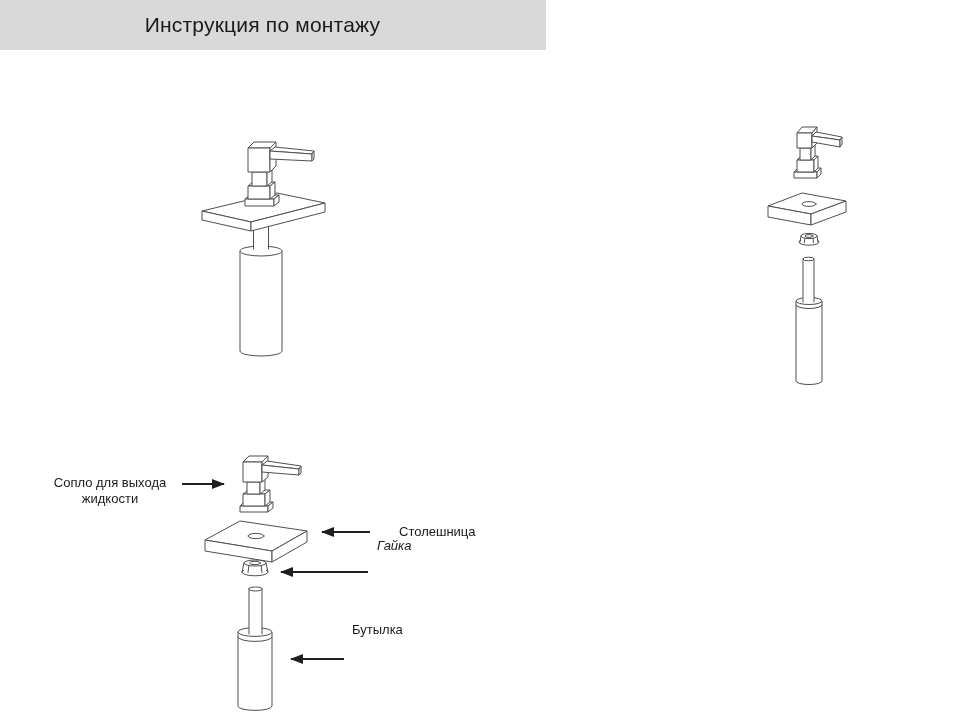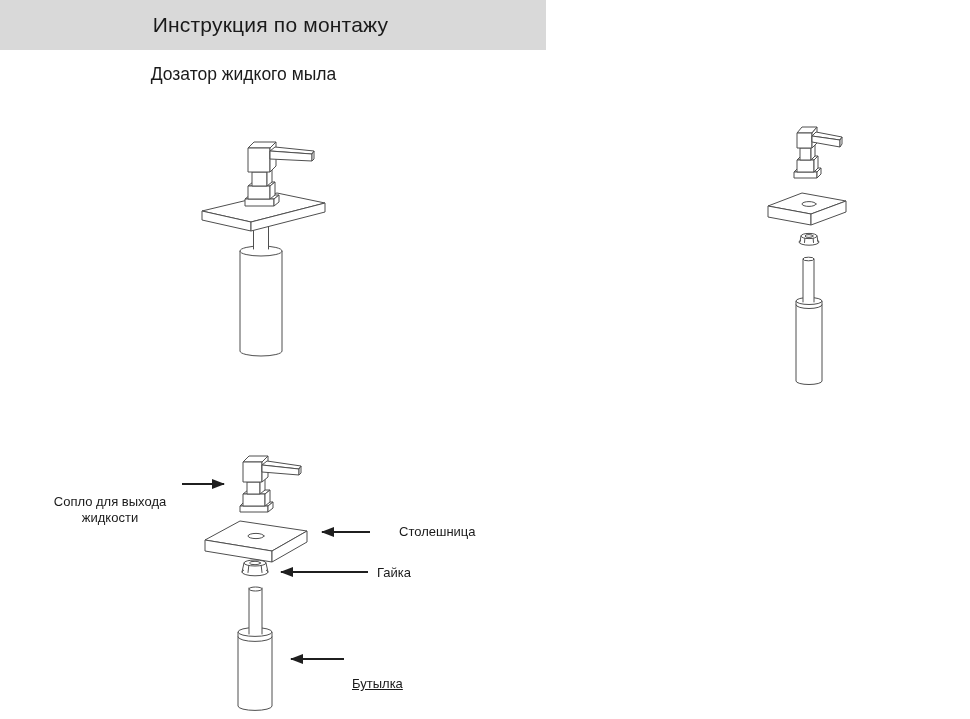--- a/index.html
+++ b/index.html
@@ -16,54 +16,53 @@
     font-family:"Liberation Sans", sans-serif;
     color:var(--text);
     position:relative;
   }
   .page{position:absolute;inset:0;width:970px;height:719px;}
   .hbar{
     position:absolute;left:0;top:0;width:546px;height:50px;
     background:var(--header-bg);
   }
   .hbar .title{
-    position:absolute;left:16px;top:0;width:509px;height:50px;
+    position:absolute;left:8px;top:0;width:509px;height:50px;
     display:flex;align-items:center;justify-content:center;
     font-size:21px;letter-spacing:.2px;color:var(--text);
   }
   .subtitle{
     position:absolute;left:0;top:62px;width:487px;
     text-align:center;font-size:17.5px;line-height:24px;color:var(--text);
   }
   .note{
     position:absolute;left:678px;top:45px;width:292px;
     font-size:13px;line-height:19.5px;color:var(--text);
   }
   .diagram-svg{position:absolute;left:0;top:0;}
   .lbl{
     position:absolute;font-size:13px;line-height:16px;color:var(--text);
     white-space:nowrap;
   }
-  .lbl.center{white-space:normal;text-align:center;margin-top:19px;}
+  .lbl.center{white-space:normal;text-align:center;}
   svg .ln{stroke:var(--line);stroke-width:1;fill:#fff;stroke-linejoin:round;}
   svg .lnn{stroke:var(--line);stroke-width:1;fill:none;stroke-linejoin:round;stroke-linecap:round;}
   svg .msk{fill:#fff;stroke:none;}
   svg .arrow{stroke:var(--arrow);stroke-width:1.8;fill:none;}
   svg .ah{fill:var(--arrow);}
 </style>
 </head>
 <body>
 
 <div class="page">
 
   <div class="hbar">
     <div class="title">Инструкция по монтажу</div>
   </div>
 
-  <div class="subtitle">Дозатор жидкого мыла</div>
 
 
   <svg class="diagram-svg" width="970" height="719" viewBox="0 0 970 719" xmlns="http://www.w3.org/2000/svg">
     <defs>
       <marker id="ah" markerUnits="userSpaceOnUse" markerWidth="14" markerHeight="12" refX="12" refY="5" orient="auto">
         <path class="ah" d="M0,0 L13,5 L0,10 Z"></path>
       </marker>
     </defs>
 
     <g>
@@ -183,16 +182,16 @@
         <path class="arrow" d="M182,484 H224" marker-end="url(#ah)"></path>
         <path class="arrow" d="M370,532 H322" marker-end="url(#ah)"></path>
         <path class="arrow" d="M368,572 H281" marker-end="url(#ah)"></path>
         <path class="arrow" d="M344,659 H291" marker-end="url(#ah)"></path>
       </g>
     </g>
   </svg>
 
   <div class="lbl center" style="left:40px;top:475px;width:140px;">Сопло для выхода жидкости</div>
   <div class="lbl" style="left:399px;top:524px;">Столешница</div>
-  <div class="lbl" style="left:377px;top:565px;">Гайка</div>
-  <div class="lbl" style="left:352px;top:676px;text-decoration:underline;">Бутылка</div>
+  <div class="lbl" style="left:377px;top:538px;font-style:italic;">Гайка</div>
+  <div class="lbl" style="left:352px;top:622px;">Бутылка</div>
 
 </div>
 
 </body></html>

